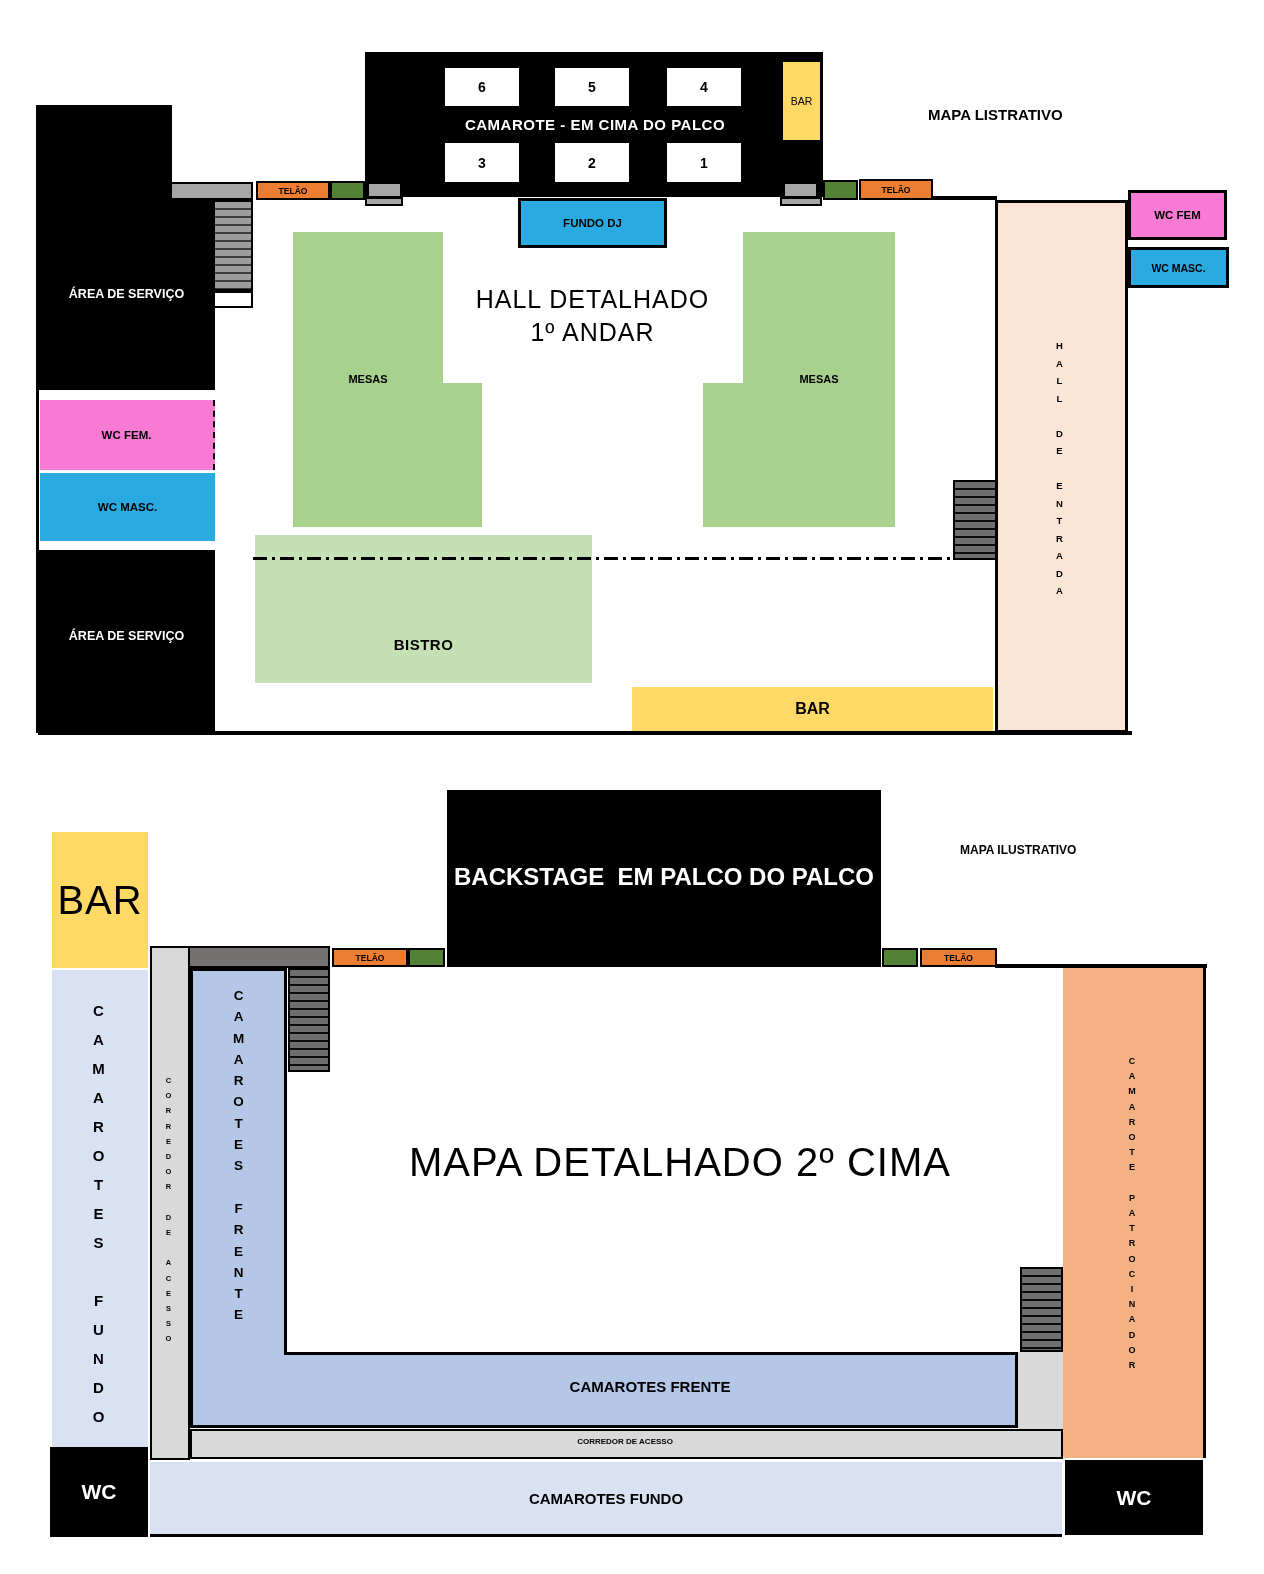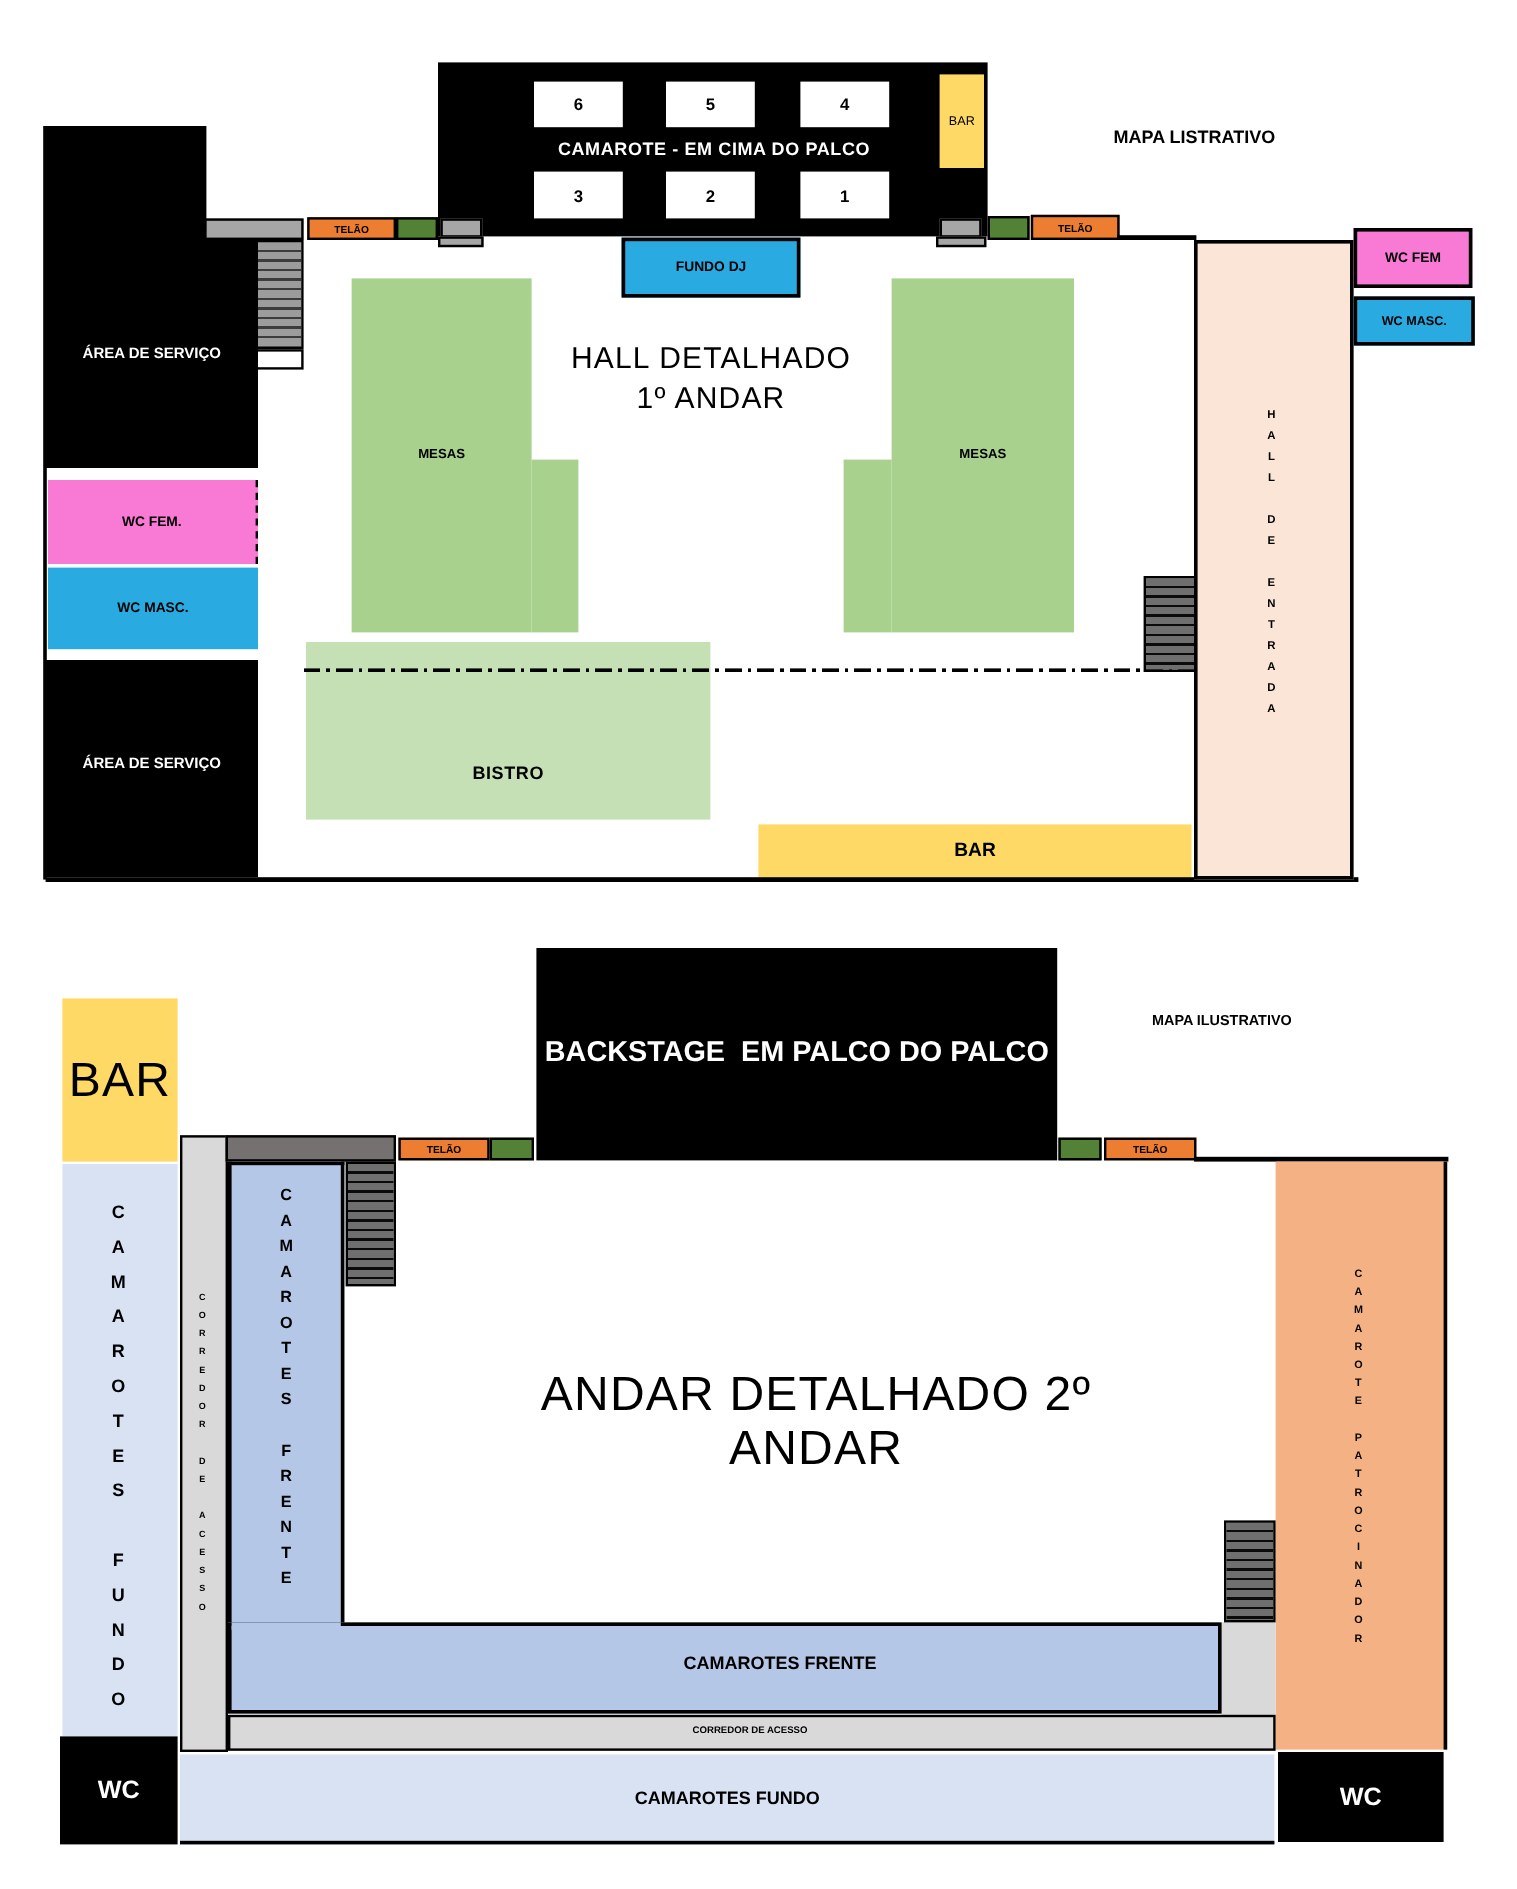--- a/index.html
+++ b/index.html
@@ -128,21 +128,21 @@
   <div class="abs vtext" style="left:231px;top:988px;font-size:13.5px;letter-spacing:6.3px;">CAMAROTES FRENTE</div>
 
   <div class="abs stairs-dark" style="left:288px;top:968px;width:42px;height:104px;"></div>
 
   <div class="abs telao flexc" style="left:332px;top:948px;width:76px;height:19px;">TELÃO</div>
   <div class="abs greenstrip" style="left:408px;top:948px;width:37px;height:19px;"></div>
   <div class="abs greenstrip" style="left:882px;top:948px;width:36px;height:19px;"></div>
   <div class="abs telao flexc" style="left:920px;top:948px;width:77px;height:19px;">TELÃO</div>
   <div class="abs" style="left:995px;top:964px;width:212px;height:4px;background:#000;"></div>
 
-  <div class="abs" style="left:380px;top:1140px;width:600px;text-align:center;font-size:40px;letter-spacing:1px;">ANDAR DETALHADO 2º ANDAR</div>
+  <div class="abs" style="left:380px;top:1140px;width:600px;text-align:center;font-size:40px;letter-spacing:1px;">MAPA DETALHADO 2º CIMA</div>
 
   <div class="abs" style="left:1063px;top:968px;width:143px;height:490px;background:var(--orange-light,#F4B183);border-right:3px solid #000;"></div>
   <div class="abs vtext" style="left:1127px;top:1056px;font-size:9px;letter-spacing:5.2px;">CAMAROTE PATROCINADOR</div>
 
   <div class="abs" style="left:1018px;top:1352px;width:45px;height:106px;background:var(--gray-light,#D9D9D9);"></div>
   <div class="abs stairs-dark" style="left:1020px;top:1267px;width:43px;height:85px;"></div>
 
   <div class="abs" style="left:190px;top:1352px;width:828px;height:76px;background:var(--blue-mid,#B4C7E7);border:3px solid #000;"></div>
   <div class="abs" style="left:193px;top:1352px;width:91px;height:6px;background:var(--blue-mid,#B4C7E7);"></div>
   <div class="abs b" style="left:400px;top:1378px;width:500px;text-align:center;font-size:15px;">CAMAROTES FRENTE</div>

